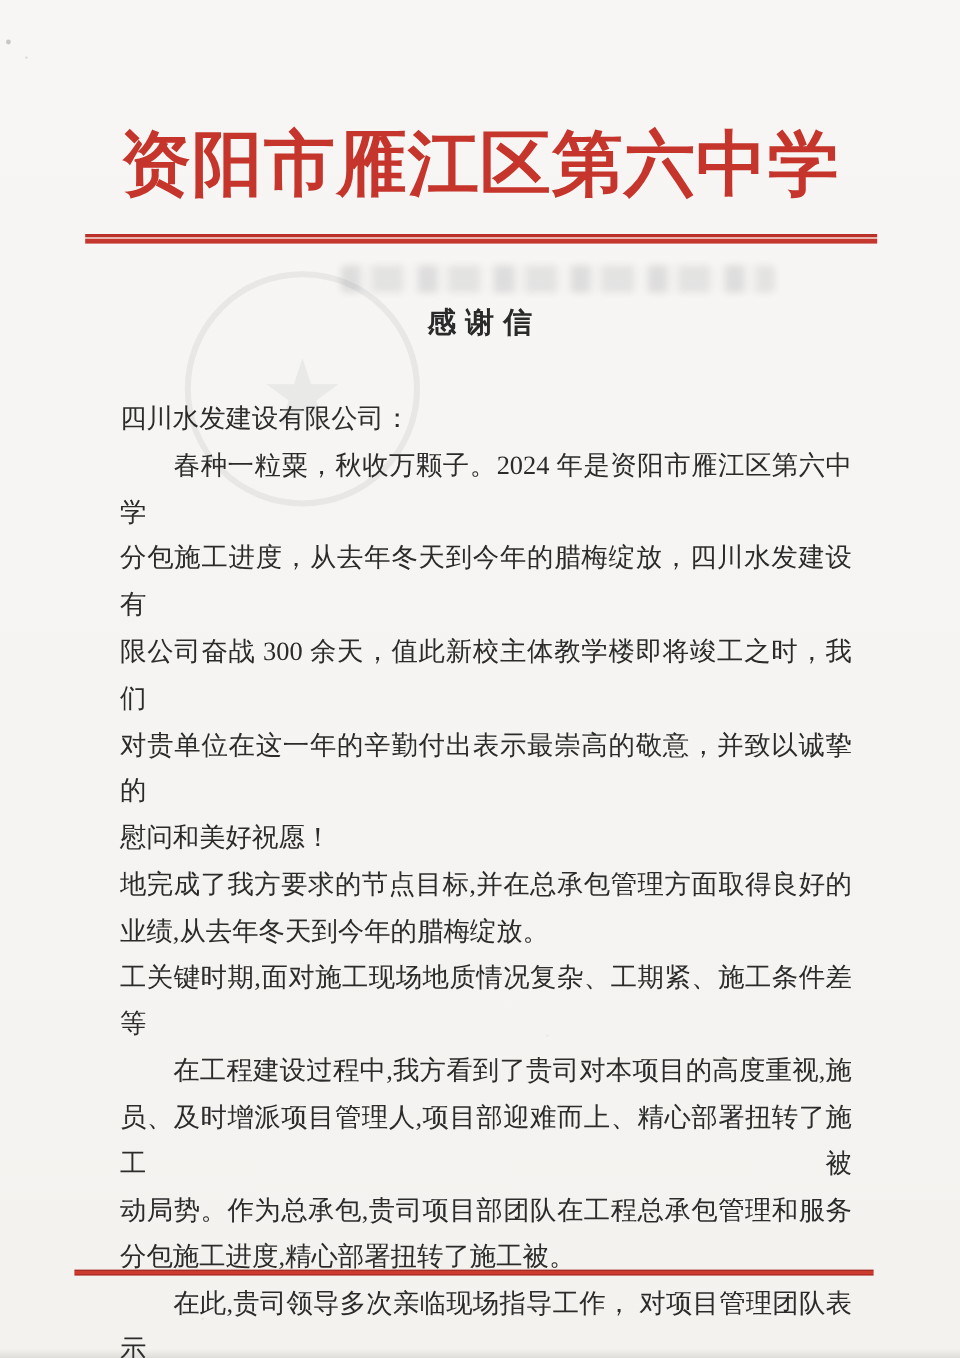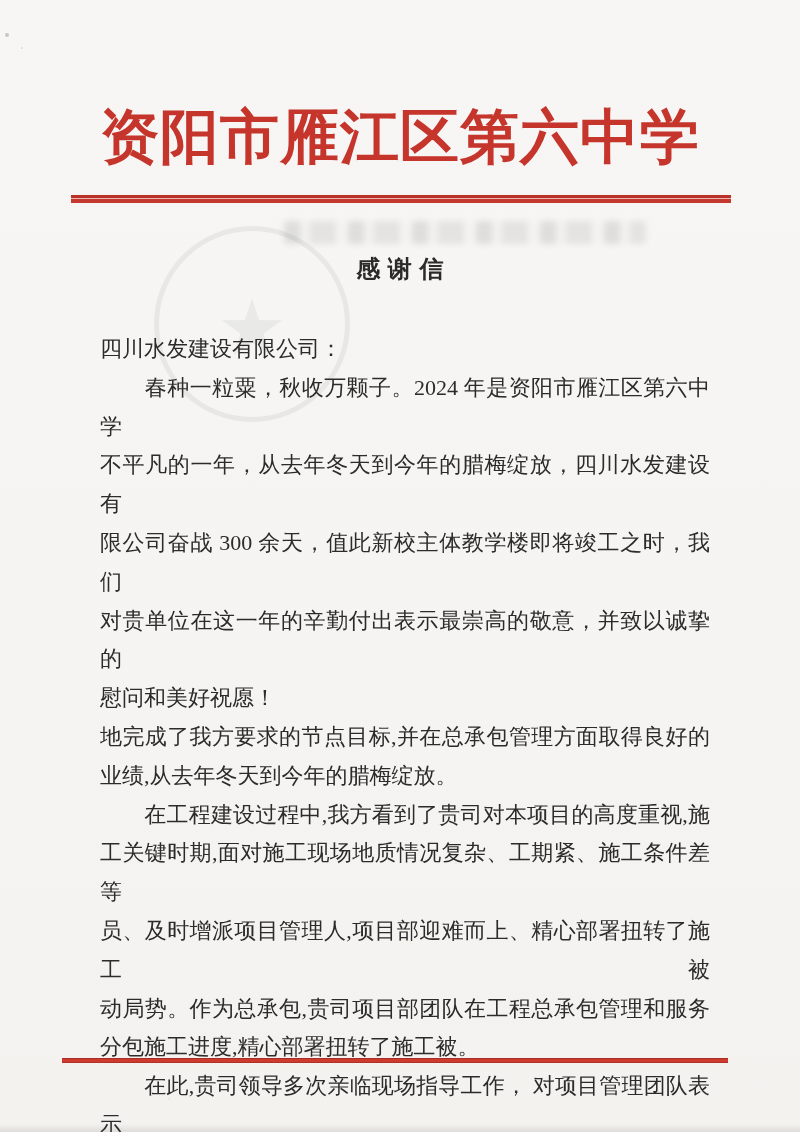--- a/index.html
+++ b/index.html
@@ -156,28 +156,28 @@
 
   <div class="seal-watermark">
     <span class="star">★</span>
   </div>
 
   <div class="letter-title">感 谢 信</div>
 
   <div class="letter-body">
     <div class="line">四川水发建设有限公司：</div>
     <div class="line justify">　　春种一粒粟，秋收万颗子。2024 年是资阳市雁江区第六中学</div>
-    <div class="line justify">不平凡的一年，从去年冬天到今年的腊梅绽放，四川水发建设有</div>
+    <div class="line justify">分包施工进度，从去年冬天到今年的腊梅绽放，四川水发建设有</div>
     <div class="line justify">限公司奋战 300 余天，值此新校主体教学楼即将竣工之时，我们</div>
     <div class="line justify">对贵单位在这一年的辛勤付出表示最崇高的敬意，并致以诚挚的</div>
     <div class="line">慰问和美好祝愿！</div>
     <div class="line justify">地完成了我方要求的节点目标,并在总承包管理方面取得良好的</div>
     <div class="line">业绩,从去年冬天到今年的腊梅绽放。</div>
+    <div class="line justify">工关键时期,面对施工现场地质情况复杂、工期紧、施工条件差等</div>
     <div class="line justify">　　在工程建设过程中,我方看到了贵司对本项目的高度重视,施</div>
-    <div class="line justify">工关键时期,面对施工现场地质情况复杂、工期紧、施工条件差等</div>
     <div class="line justify">员、及时增派项目管理人,项目部迎难而上、精心部署扭转了施工被</div>
     <div class="line justify">动局势。作为总承包,贵司项目部团队在工程总承包管理和服务</div>
     <div class="line">分包施工进度,精心部署扭转了施工被。</div>
     <div class="line justify">　　在此,贵司领导多次亲临现场指导工作， 对项目管理团队表示</div>
   </div>
 
   <div class="footer-rule"></div>
   <div class="scan-speckles"></div>
   <div class="page-edge-shadow"></div>
 

